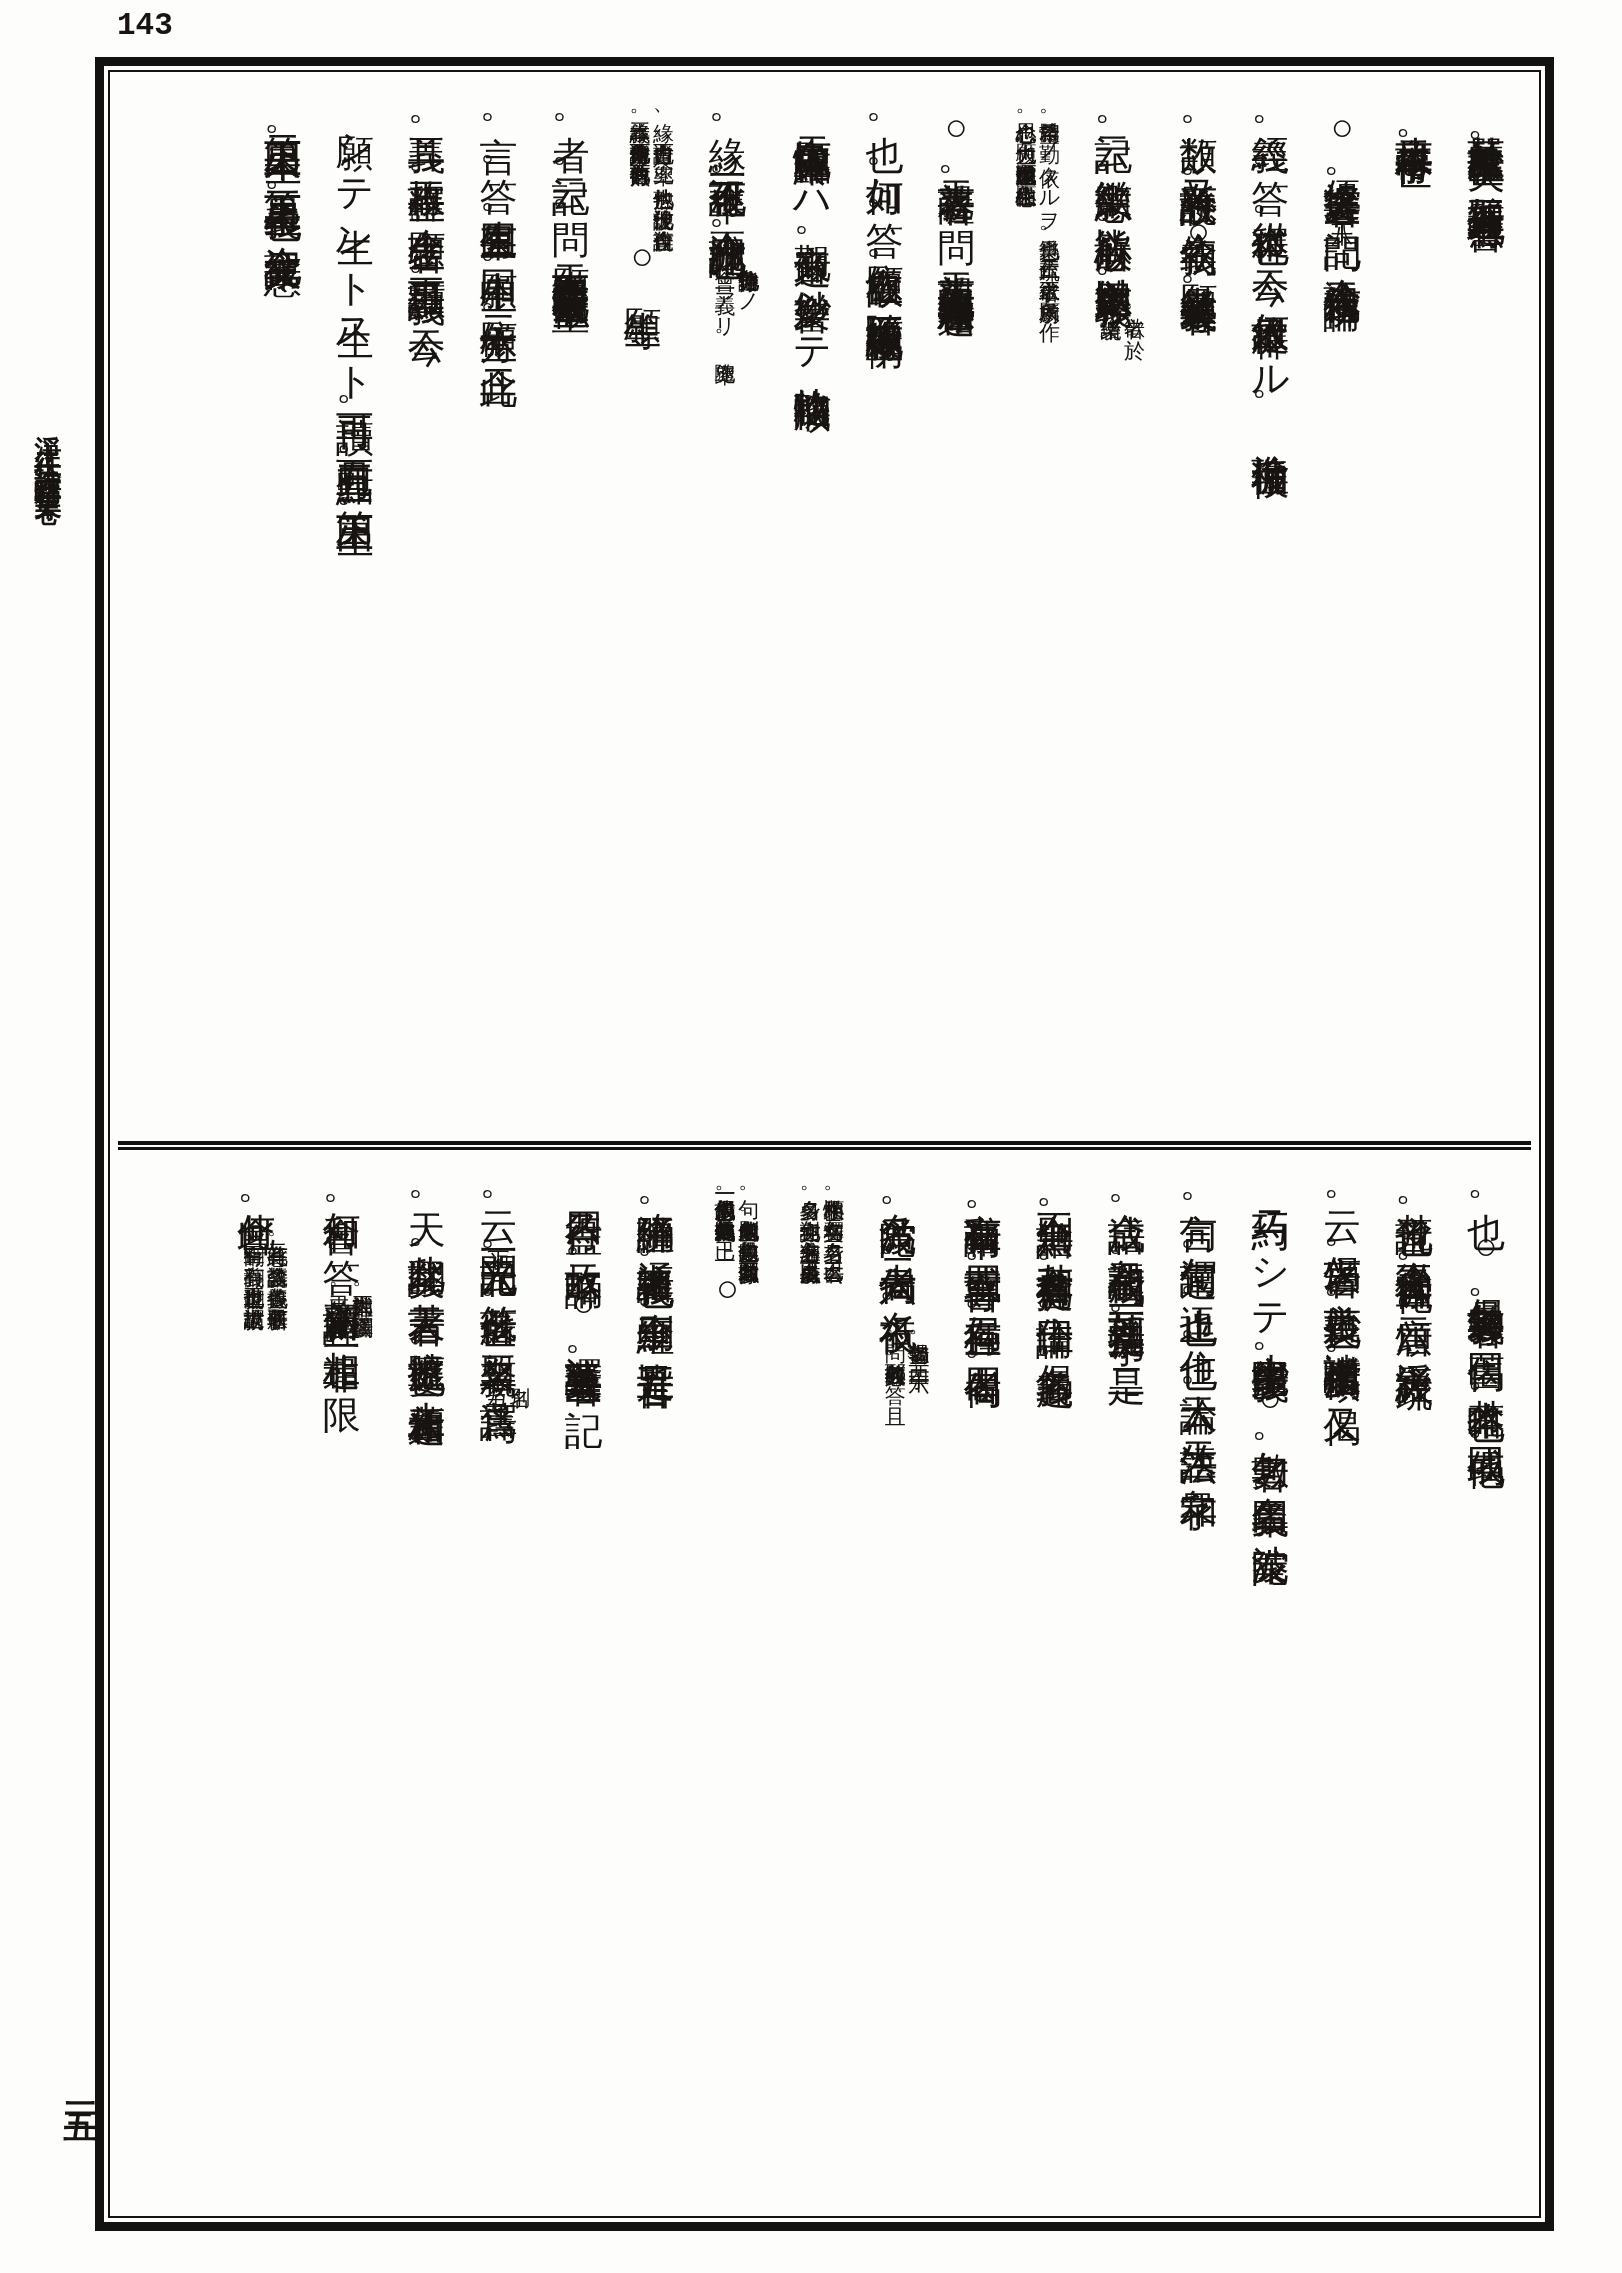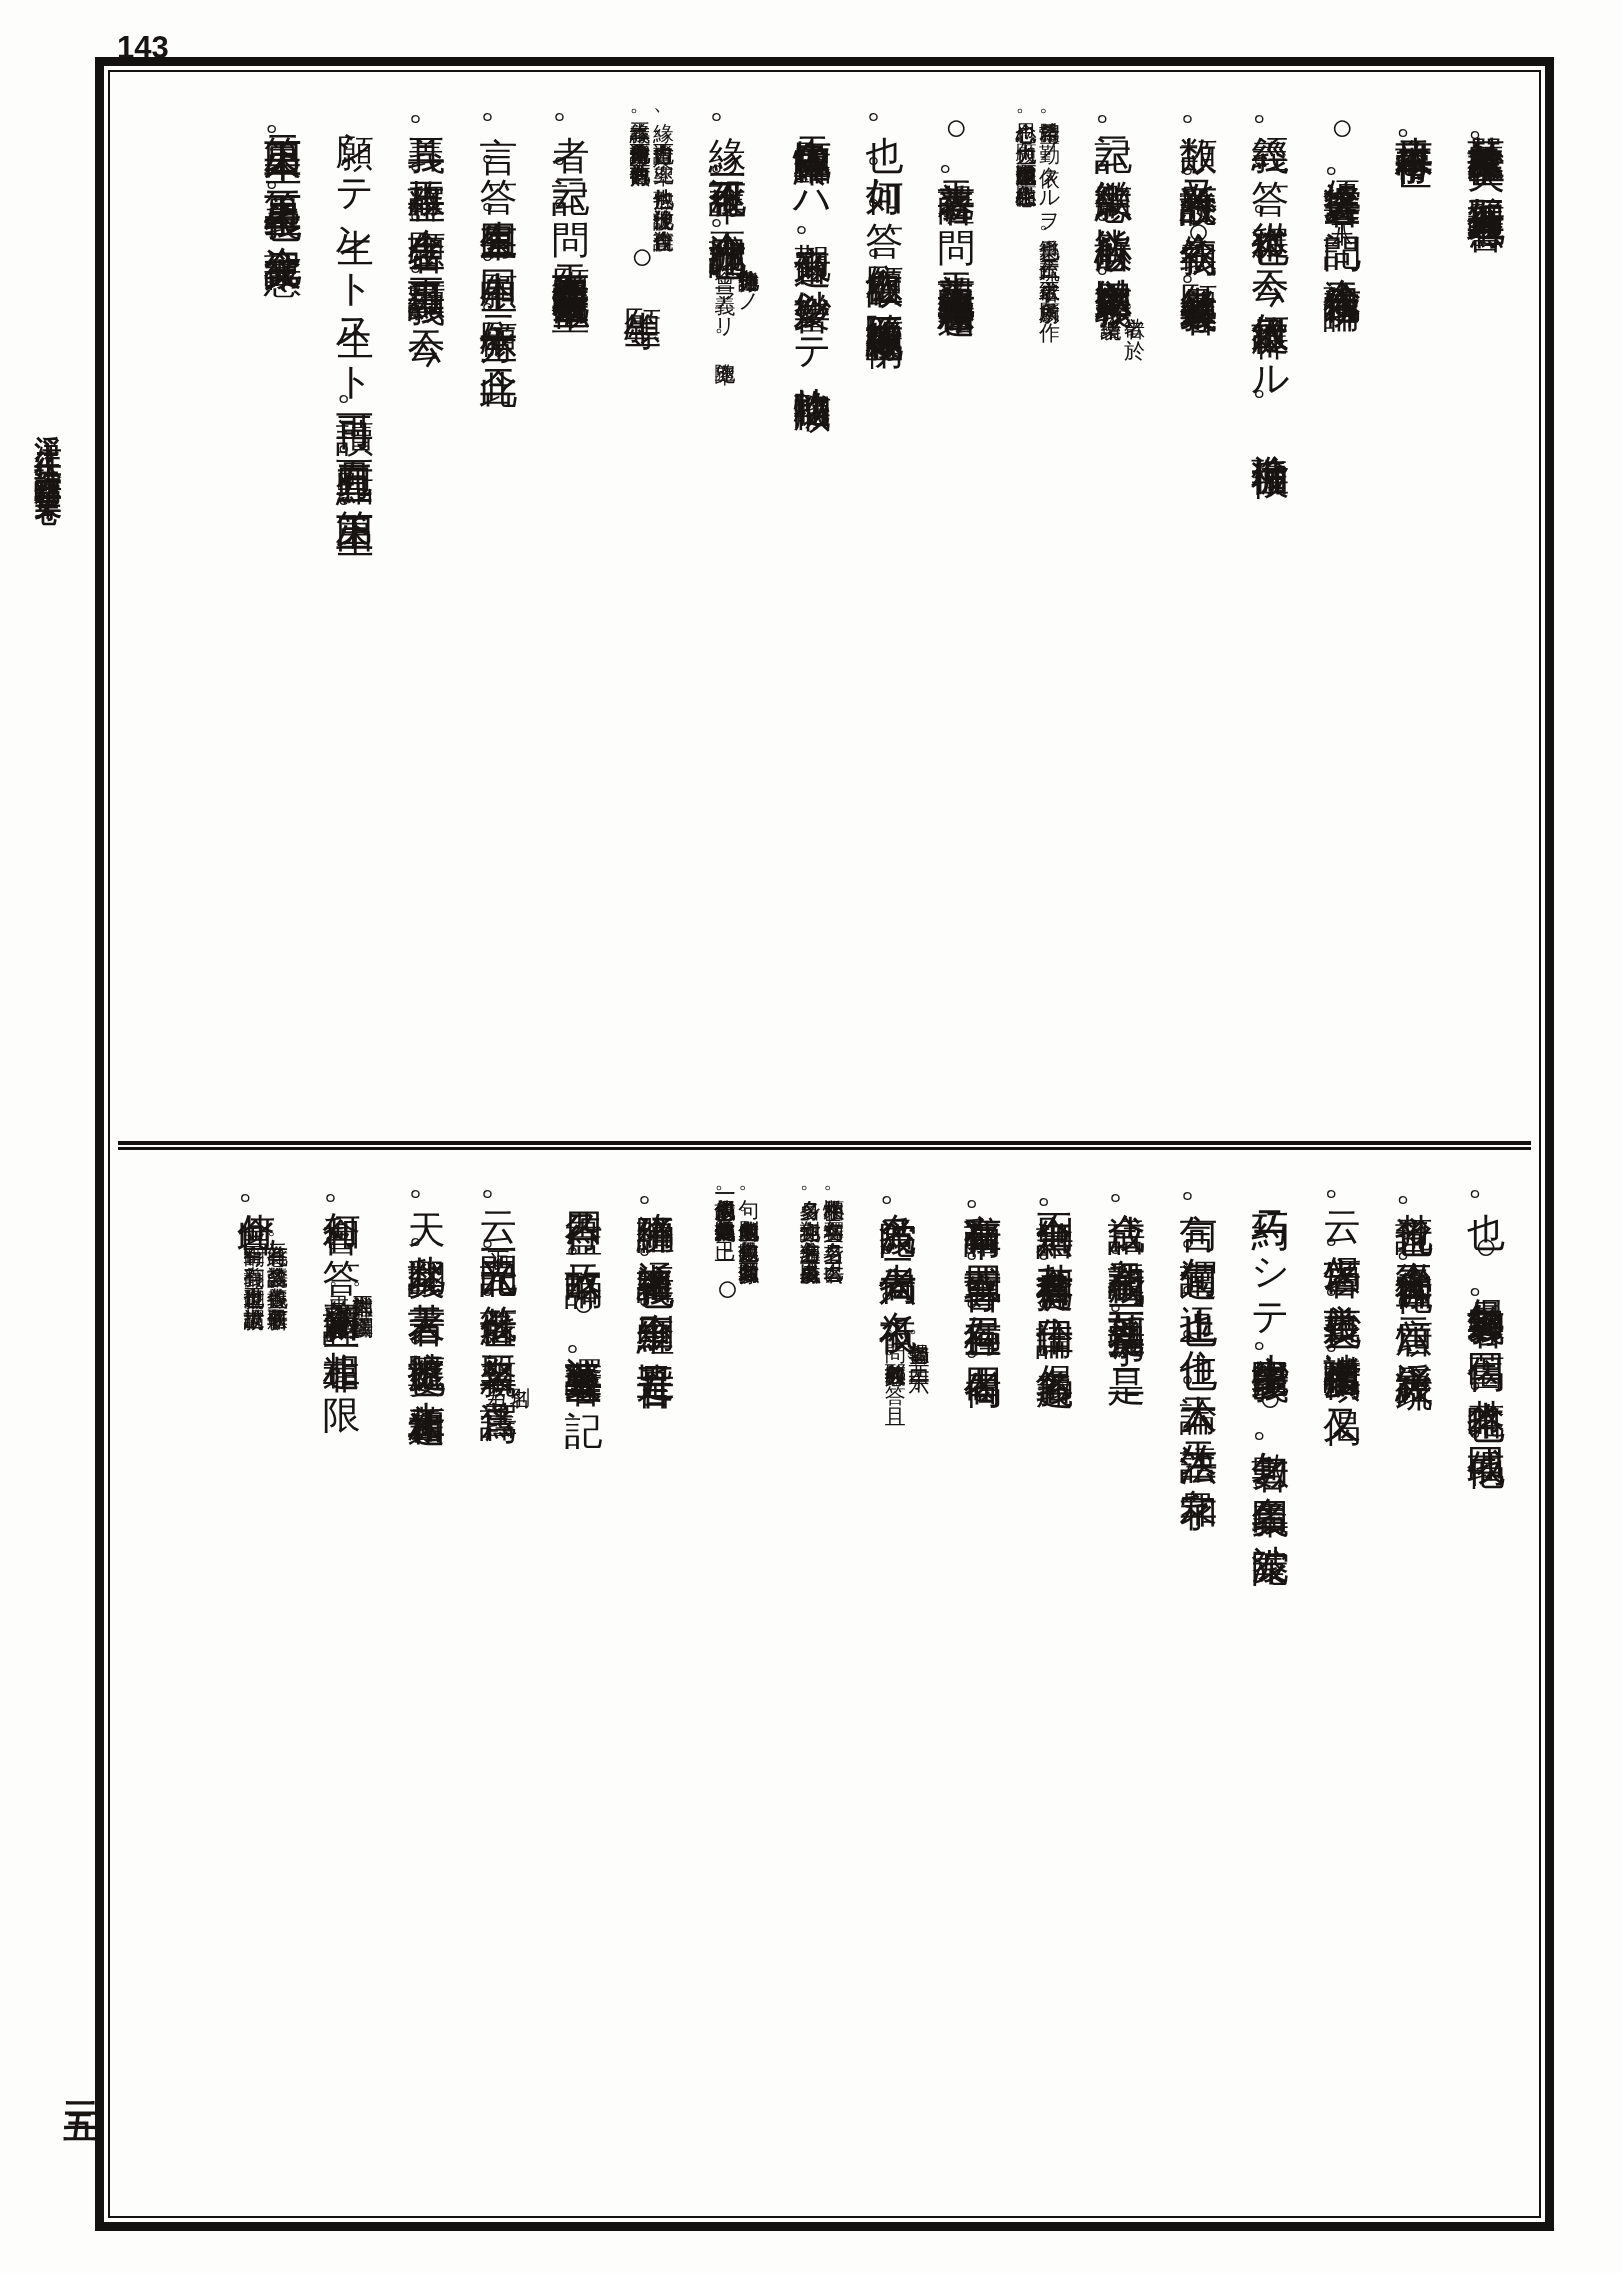--- a/index.html
+++ b/index.html
@@ -3,23 +3,23 @@
 <meta charset="utf-8">
 <style>
   html,body{margin:0;padding:0;}
   body{
     width:1623px;height:2273px;position:relative;
     background:#fdfdfb;color:#171411;
     font-family:"Liberation Serif","DejaVu Serif",serif;
     overflow:hidden;
   }
   #pagenum{
-    position:absolute;left:117px;top:30px;
+    position:absolute;left:117px;top:8px;
     font-size:31px;font-weight:bold;
-    font-family:Liberation Sans, sans-serif;
+    font-family:Liberation Mono, monospace;
   }
   #mtitle{
     position:absolute;left:30px;top:414px;
     writing-mode:vertical-rl;text-orientation:upright;
     font-size:27px;font-weight:bold;letter-spacing:7px;
   }
   #folio{
     position:absolute;left:57px;top:2075px;
     writing-mode:vertical-rl;text-orientation:upright;
     font-size:34px;font-weight:bold;letter-spacing:10px;

